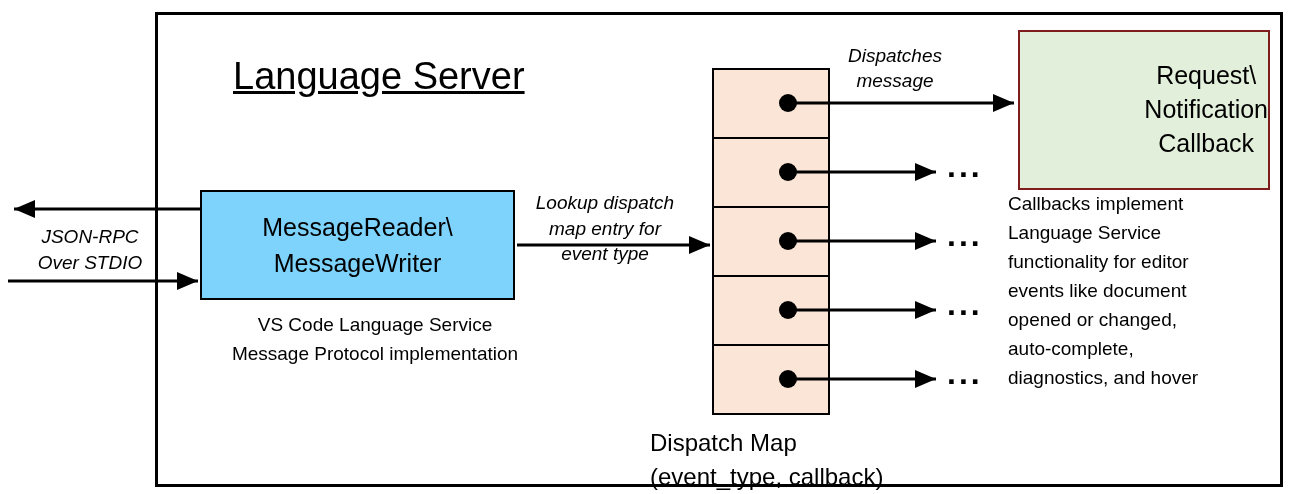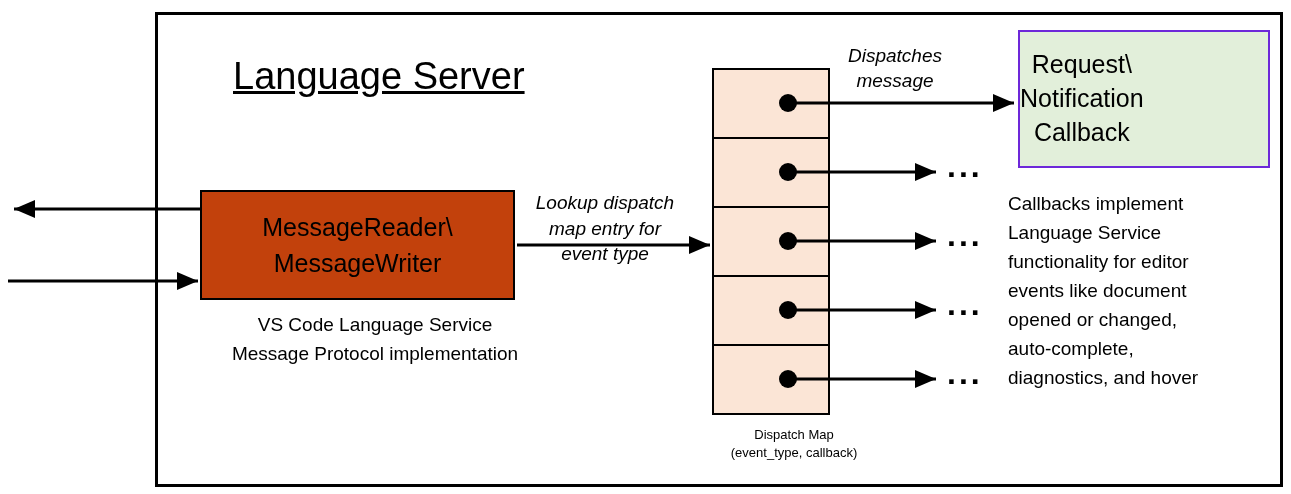--- a/index.html
+++ b/index.html
@@ -14,50 +14,50 @@
   .title {
     position:absolute; left:233px; top:55px; font-size:38px;
     text-decoration:underline; white-space:pre;
   }
   .io-label {
     position:absolute; left:20px; top:224px; width:140px; text-align:center;
     font-style:italic; font-size:19px; line-height:1.35; white-space:pre-line;
   }
   .msg-box {
     position:absolute; left:200px; top:190px; width:315px; height:110px;
-    background:#c2410c; border:2px solid #000; box-sizing:border-box;
+    background:#7dd3fc; border:2px solid #000; box-sizing:border-box;
     display:flex; align-items:center; justify-content:center;
     text-align:center; font-size:25px; line-height:1.45; white-space:pre-line;
   }
   .msg-caption {
     position:absolute; left:175px; top:311px; width:400px; text-align:center;
     font-size:19px; line-height:1.5; white-space:pre-line;
   }
   .lookup-label {
     position:absolute; left:510px; top:158px; width:190px; text-align:center;
     font-style:italic; font-size:19px; line-height:1.35; white-space:pre-line;margin-top:32px;
   }
   .dispatch-map { position:absolute; left:712px; top:68px; }
   .cell {
     width:118px; height:71px; background:#fbe5d6; border:2px solid #000;
     box-sizing:border-box; margin-top:-2px;
   }
   .cell:first-child { margin-top:0; }
   .map-caption {
-    position:absolute; left:674px; top:426px; width:240px; text-align:center;
-    font-size:13px; line-height:1.4; white-space:pre-line;
+    position:absolute; left:650px; top:426px; width:240px; text-align:left;
+    font-size:24px; line-height:1.4; white-space:pre-line;
   }
   .dispatch-label {
     position:absolute; left:820px; top:44px; width:150px; text-align:center;
     font-style:italic; font-size:19px; line-height:1.3; white-space:pre-line;
   }
   .callback-box {
-    position:absolute; left:1018px; top:30px; width:252px; height:138px;
-    background:#e2efda; border:2px solid #6d28d9; box-sizing:border-box;
-    display:flex; align-items:center; justify-content:flex-start;
+    position:absolute; left:1018px; top:30px; width:252px; height:160px;
+    background:#e2efda; border:2px solid #7f1d1d; box-sizing:border-box;
+    display:flex; align-items:center; justify-content:flex-end;
     text-align:center; font-size:25px; line-height:1.35; white-space:pre-line;
   }
   .callback-caption {
     position:absolute; left:1008px; top:189px; width:272px; 
     font-size:19px; line-height:1.53; white-space:pre-line;
   }
   .ellipsis {
     position:absolute; left:947px; font-size:32px; font-weight:bold;
     line-height:32px; letter-spacing:3px; white-space:pre;
   }
@@ -66,20 +66,22 @@
 </style>
 </head>
 <body>
 
 <div class="canvas">
 
   <div class="outer-box"></div>
 
   <div class="title">Language Server</div>
 
+  <div class="io-label">JSON-RPC
+Over STDIO</div>
 
   <div class="msg-box">
     <span>MessageReader\
 MessageWriter</span>
   </div>
 
   <div class="msg-caption">VS Code Language Service
 Message Protocol implementation</div>
 
   <div class="lookup-label">Lookup dispatch

